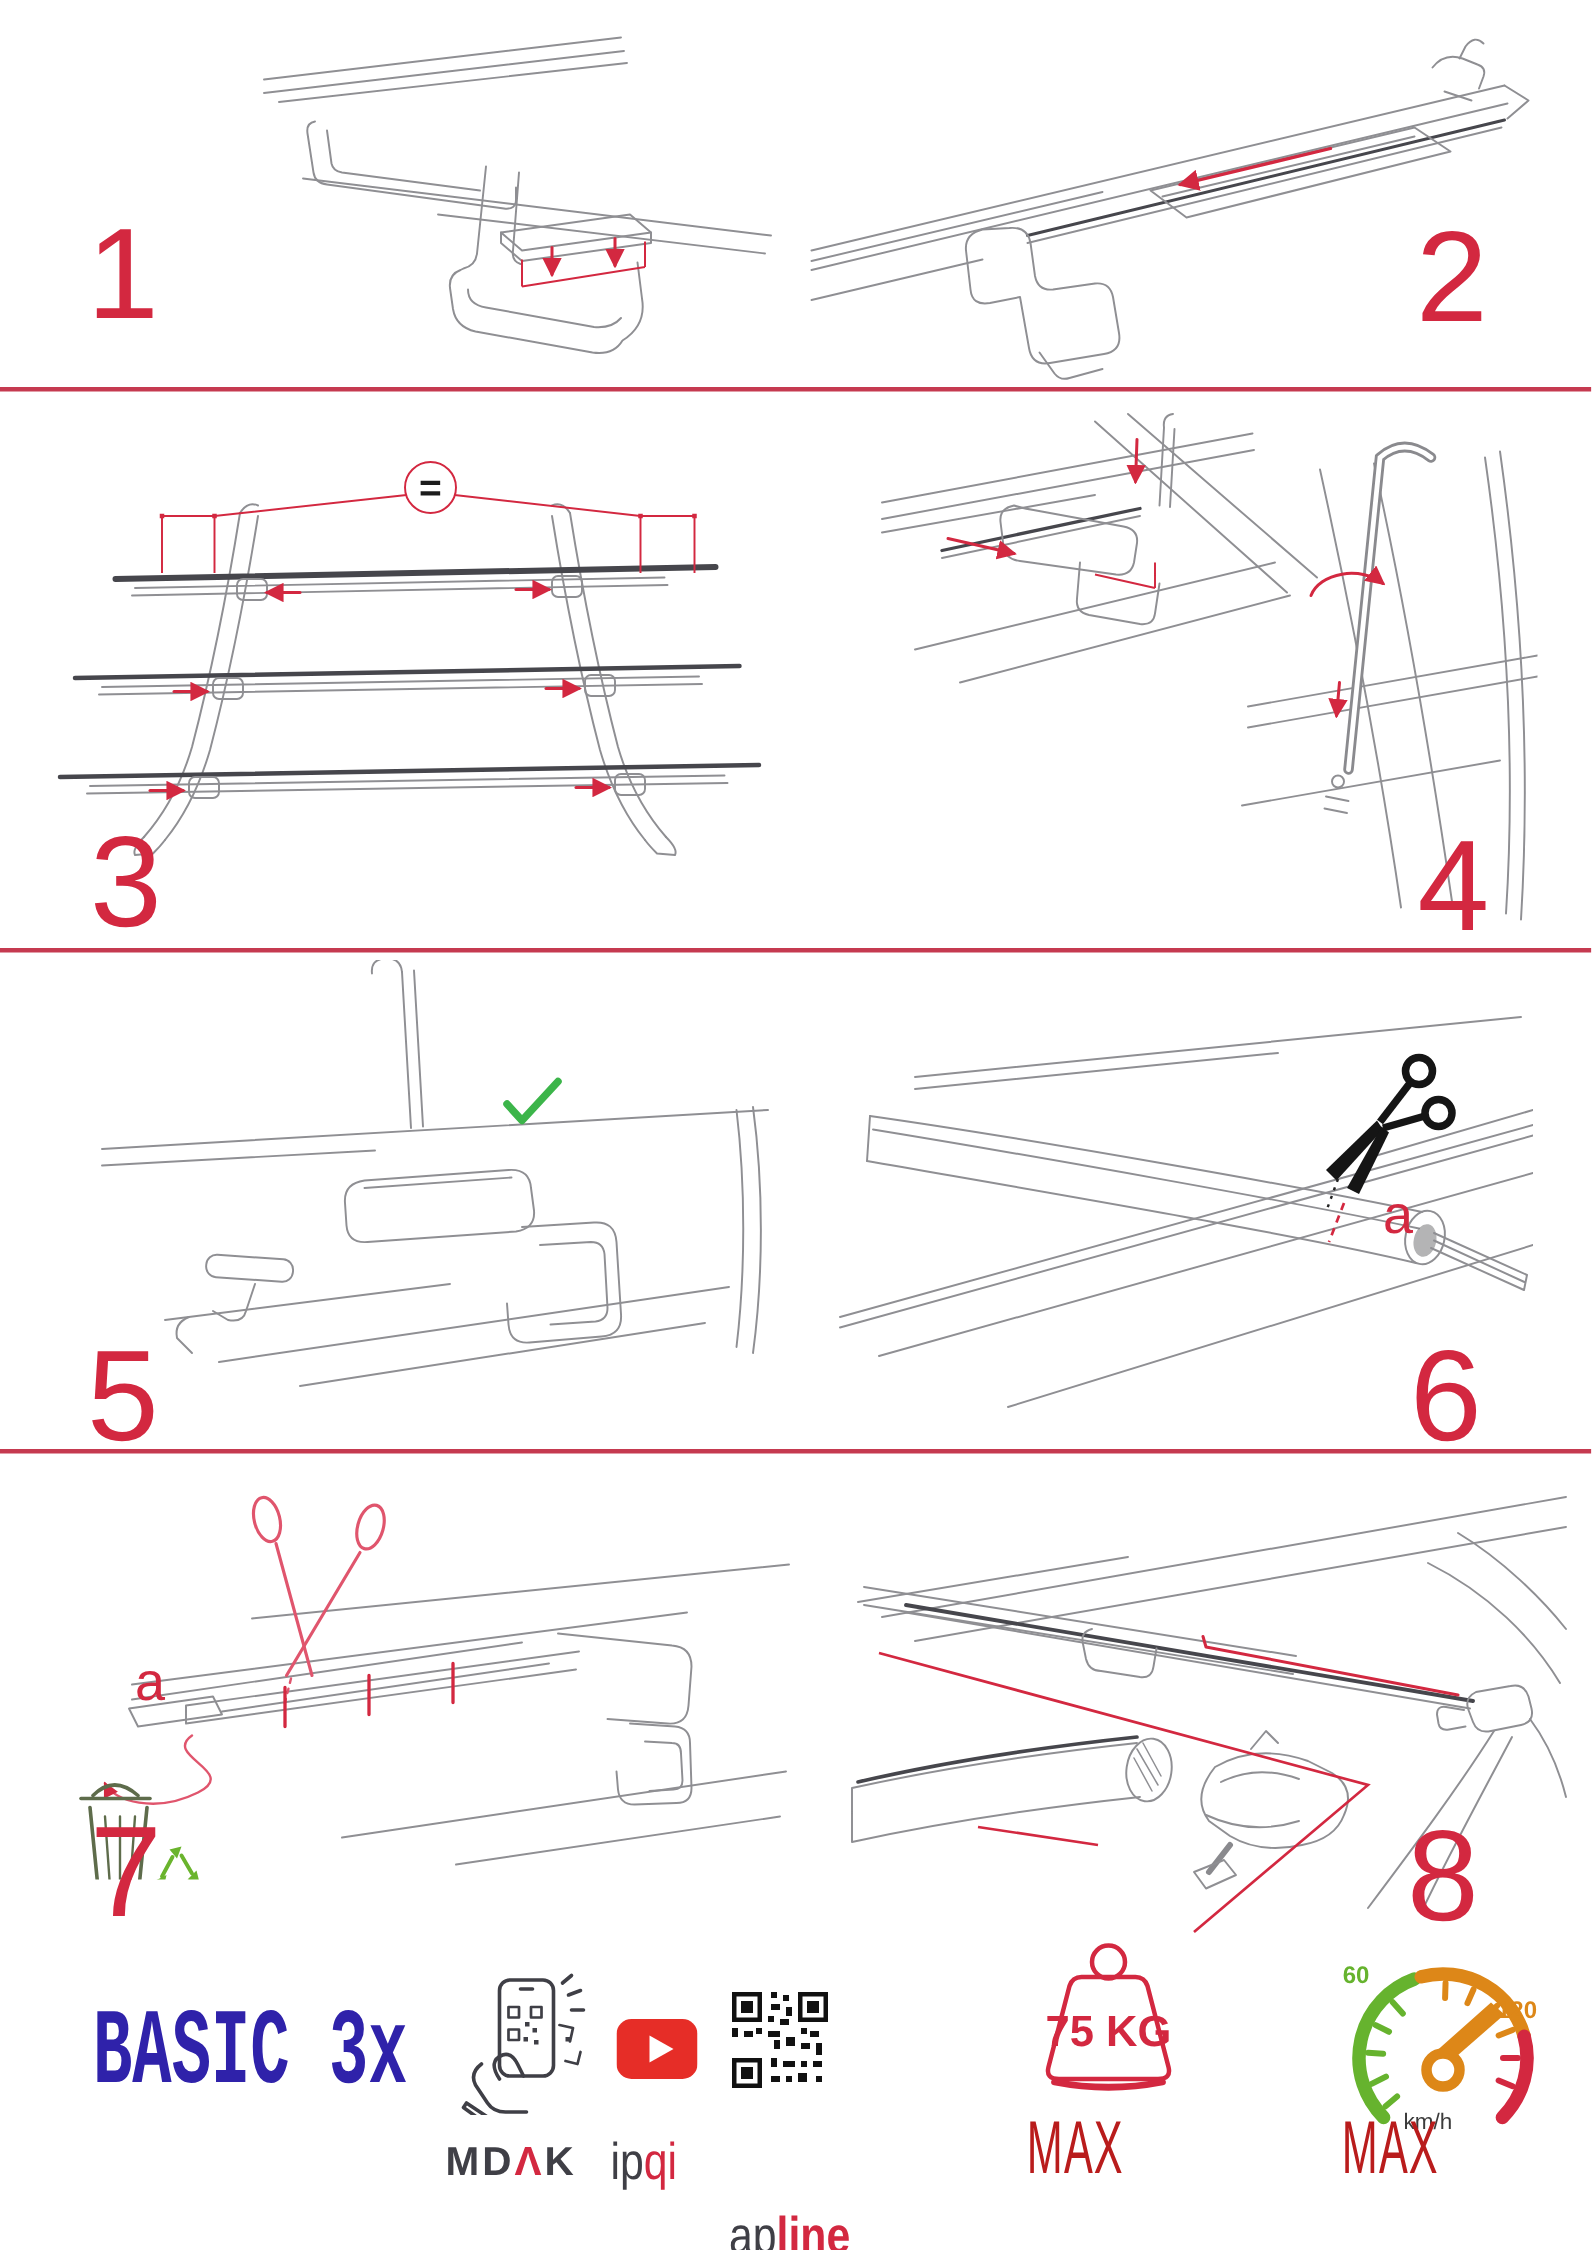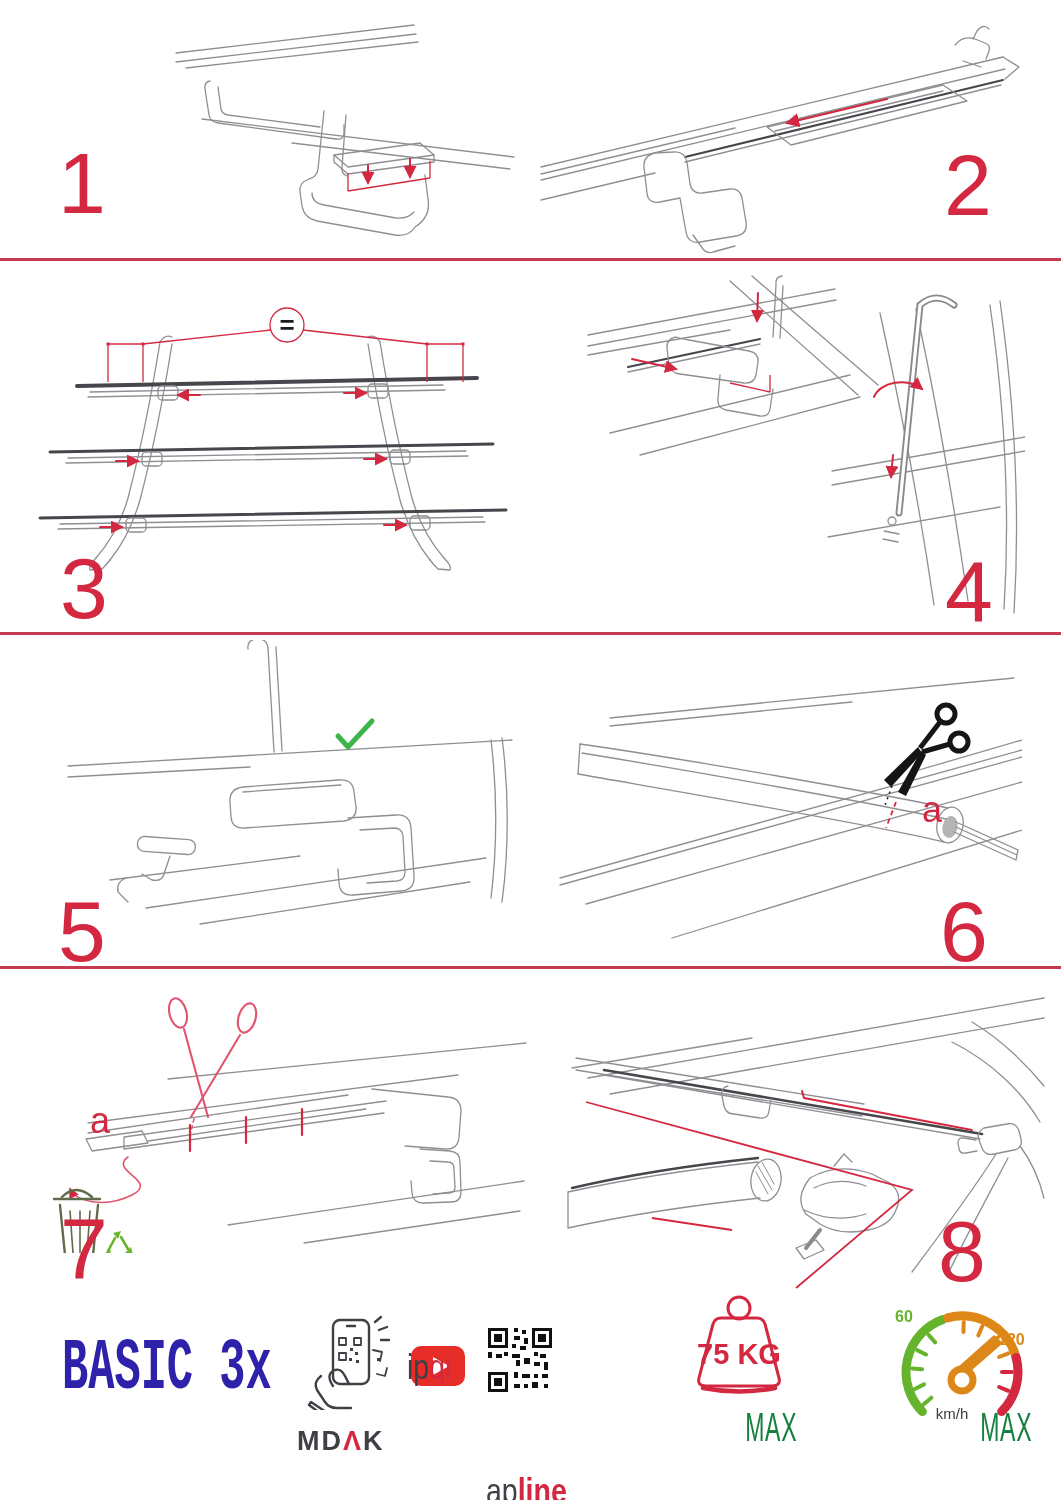--- a/index.html
+++ b/index.html
@@ -23,21 +23,21 @@
   
   .product{font-size:56px;color:#2f22aa;font-weight:bold;display:inline-block;
            transform:scale(0.78,1.28);transform-origin:left top;letter-spacing:0px;white-space:nowrap;}
   .brandline{font-size:35px;font-weight:bold;display:inline-block;transform:scale(0.8,1.12);
              transform-origin:left top;white-space:nowrap;letter-spacing:0;}
   .gray-t{color:#2d2d31;}
   .red-t{color:#d32840;}
   .mdak{font-size:27px;font-weight:bold;letter-spacing:2px;color:#3f3f46;}
   .smalllogo{font-size:30px;color:#3f3f46;display:inline-block;transform:scale(0.95,1.15);
              transform-origin:left top;white-space:nowrap;}
-  .maxlabel{font-size:32px;color:#15803d;text-align:right;}
+  .maxlabel{font-size:40px;color:#b91c1c;text-align:left;}
   .maxlabel span{display:inline-block;transform:scale(0.72,1.25);transform-origin:center top;letter-spacing:1px;}
 </style>
 </head>
 <body>
 
 <div class="sheet">
 
   <svg width="0" height="0" class="abs">
     <defs>
       <marker id="ar" viewBox="0 0 10 10" refX="8.5" refY="5" markerWidth="6.5" markerHeight="6.5" orient="auto-start-reverse">
@@ -313,21 +313,21 @@
         <rect x="53" y="46" width="3" height="3"></rect>
       <rect x="74" y="44" width="3" height="3"></rect>
     </g>
   </svg>
   <div class="abs mdak" style="left:297px;top:1426px;"><span>MD</span><span class="red-t">Λ</span><span>K</span></div>
 
   <svg class="abs" style="left:411px;top:1346px;" width="54" height="40" viewBox="0 0 54 40">
     <rect x="0" y="0" width="54" height="40" rx="10" fill="#e62d27"></rect>
     <polygon points="22,11 22,29 38,20" fill="#ffffff"></polygon>
   </svg>
-  <div class="abs" style="left:407px;top:1348px;">
+  <div class="abs" style="left:407px;top:1423px;">
     <span class="smalllogo"><span>ip</span><span class="red-t">qi</span></span>
   </div>
 
   <svg class="abs" style="left:488px;top:1328px;" width="64" height="64" viewBox="0 0 64 64">
     <g fill="#111">
       <rect x="0" y="0" width="20" height="20"></rect>
         <rect x="44" y="0" width="20" height="20"></rect>
         <rect x="0" y="44" width="20" height="20"></rect>
     </g>
     <g fill="#fff">

